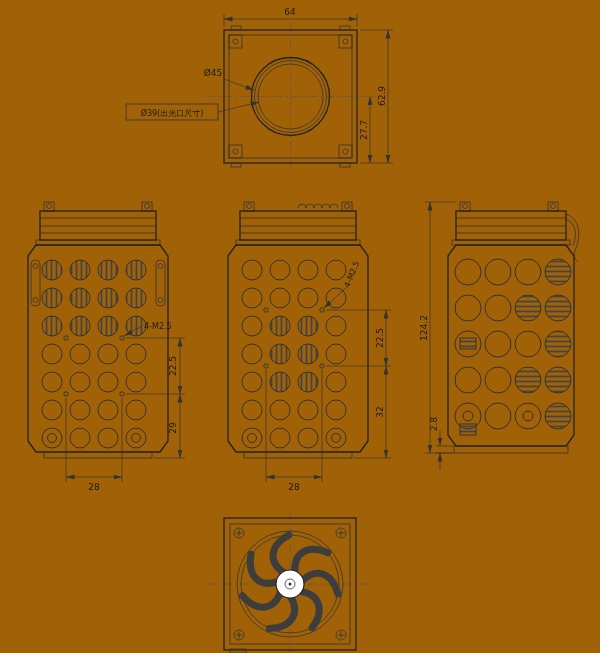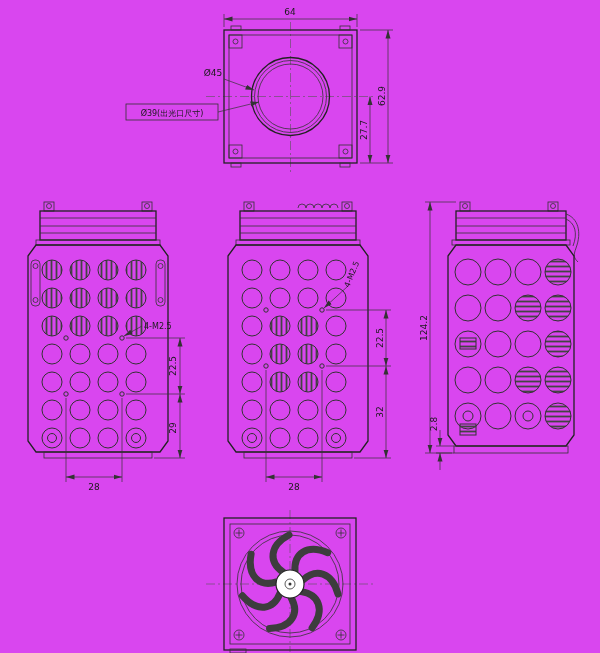--- a/index.html
+++ b/index.html
@@ -1,16 +1,16 @@
 <!DOCTYPE html>
 <html><head>
 <meta charset="utf-8">
 <style>
   html,body { margin:0; padding:0; background:#fff; }
-  .canvas { width:600px; height:653px; position:relative; background:#d946ef; }
+  .canvas { width:600px; height:653px; position:relative; background:#a16207; }
   svg { display:block; }
   svg text { font-family:"DejaVu Sans", sans-serif; fill:#1a1a1a; }
   .dim   { font-size:9px; }
   .dimsm { font-size:8px; }
   .med   { stroke:#222; stroke-width:1.3; fill:none; }
   .thin  { stroke:#333; stroke-width:0.8; fill:none; }
   .dimln { stroke:#333; stroke-width:0.7; fill:none; }
   .cl    { stroke:#555; stroke-width:0.6; stroke-dasharray:9 3 2 3; fill:none; }
   .hole  { stroke:#333; stroke-width:1; fill:none; }
   .holeS { stroke:#333; stroke-width:1; fill:url(#hv); }

